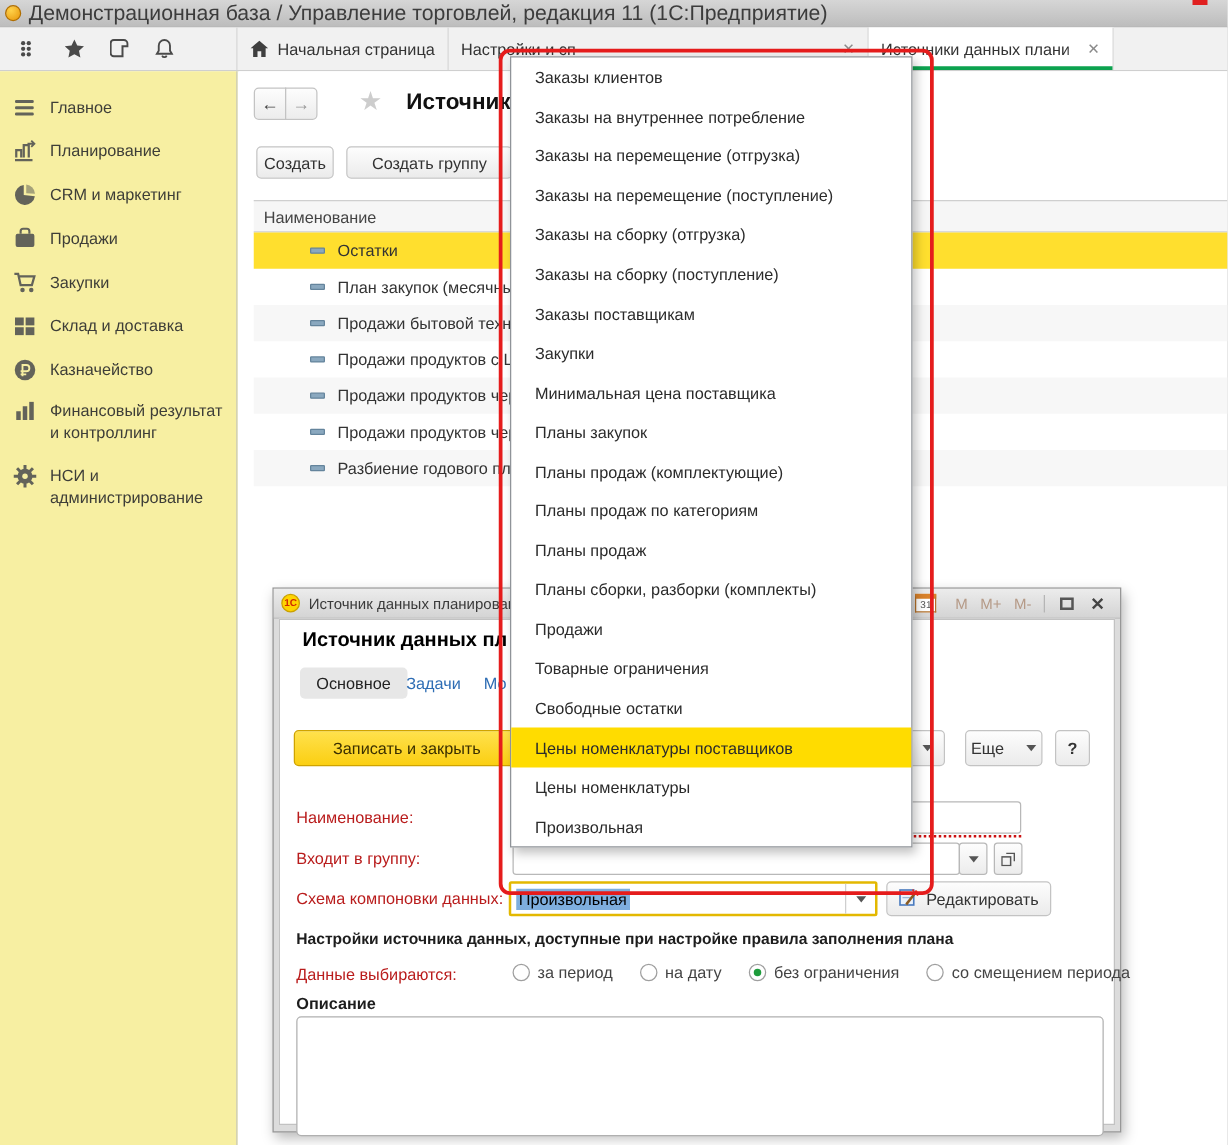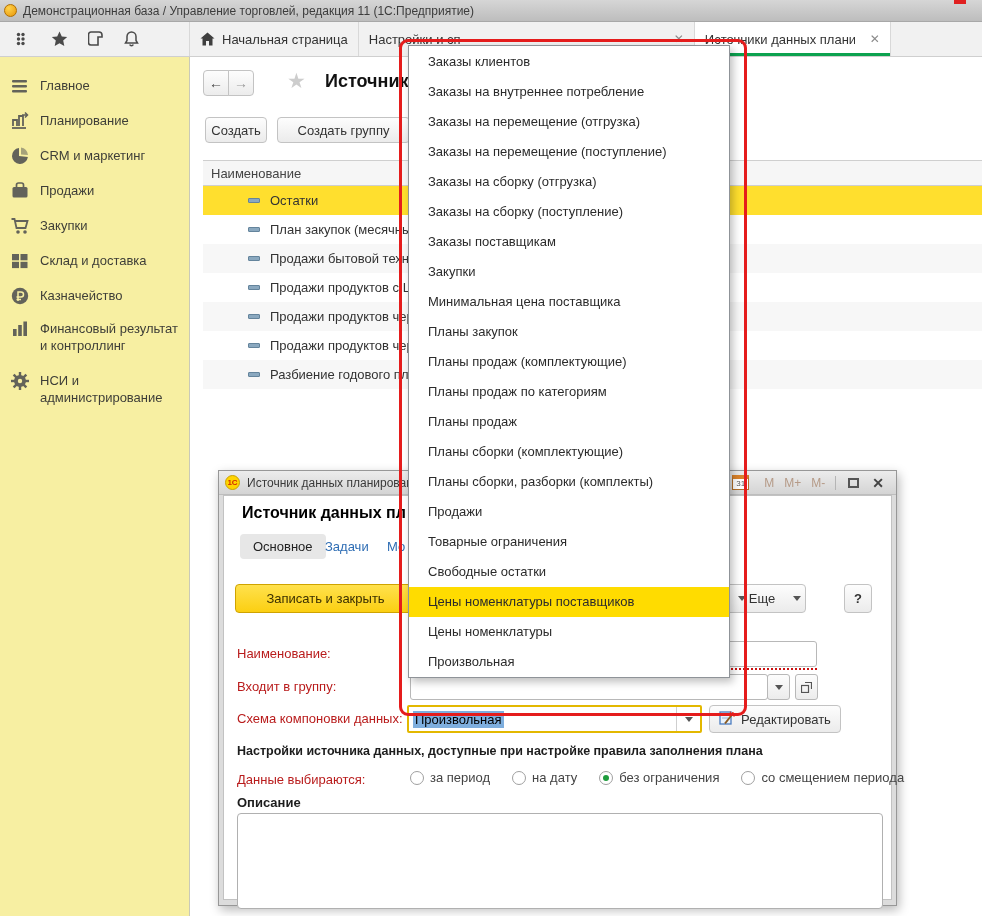--- a/index.html
+++ b/index.html
@@ -3,21 +3,21 @@
 <meta charset="utf-8">
 <style>
   * { margin:0; padding:0; box-sizing:border-box; }
   body { background:#888; }
   .page { position:relative; width:982px; height:916px; overflow:hidden; background:#fff;
           font-family:"Liberation Sans", sans-serif; font-size:13px; color:#333; }
 
   
   .win-titlebar { position:absolute; left:0; top:0; width:982px; height:22px;
     background:linear-gradient(#d6d6d6,#bdbdbd); display:flex; align-items:center;
-    padding-left:4px; color:#3c3c3c; font-size:12px; border-bottom:1px solid #a8a8a8; }
+    padding-left:4px; color:#3c3c3c; font-size:17px; border-bottom:1px solid #a8a8a8; }
   .win-logo { width:13px; height:13px; border-radius:50%; background:radial-gradient(circle at 35% 30%, #ffd24a, #e8960a);
     border:1px solid #b06e00; margin-right:6px; flex:0 0 auto; }
   .win-close-sliver { position:absolute; right:16px; top:0; width:12px; height:4px; background:#e02020; }
 
   
   .tabstrip { position:absolute; left:0; top:22px; width:982px; height:35px; background:#f1f1f1;
     border-bottom:1px solid #cfcfcf; display:flex; align-items:stretch; }
   .quick-icons { display:flex; align-items:center; gap:18px; padding:0 14px; width:190px; flex:0 0 auto;
     border-right:1px solid #d8d8d8; }
   .qicon { width:18px; height:18px; display:flex; align-items:center; justify-content:center; }
@@ -70,21 +70,21 @@
   .dlg-sq { width:11px; height:10px; border:2px solid #555; margin:0 7px; }
   .dlg-x { color:#444; font-size:14px; font-weight:bold; margin:0 6px; }
   .dlg-body { position:absolute; left:4px; top:24px; right:4px; bottom:5px; background:#fff; border:1px solid #c2c2c2; }
   .dlg-heading { position:absolute; left:18px; top:8px; font-size:16px; font-weight:bold; color:#000; white-space:nowrap; }
   .chip { position:absolute; left:16px; top:38px; background:#e7e7e7; border-radius:4px; padding:5px 13px; color:#222; }
   .dlg-link { position:absolute; top:43px; color:#2e6db4; }
   .btn-save { position:absolute; left:11px; top:88px; width:181px; height:29px;
     background:linear-gradient(#ffe14d,#fbcf12); border:1px solid #cfa300; border-radius:4px; color:#3a2f00;
     display:flex; align-items:center; justify-content:center; }
   .btn-part-arrow { position:absolute; left:504px; top:88px; width:28px; height:29px; border-radius:0 4px 4px 0; color:#555; }
-  .btn-more { position:absolute; left:520px; top:88px; width:62px; height:29px; gap:18px; }
+  .btn-more { position:absolute; left:548px; top:88px; width:62px; height:29px; gap:18px; }
   .btn-help { position:absolute; left:620px; top:88px; width:28px; height:29px; font-weight:bold; }
   .arrow-dn { display:inline-block; width:0; height:0; border-left:4px solid transparent; border-right:4px solid transparent; border-top:5px solid #555; }
   .fld-label { position:absolute; left:13px; color:#b91c1c; white-space:nowrap; }
   .input { position:absolute; background:#fff; border:1px solid #b8b8b8; border-radius:3px; }
   .req-dots { position:absolute; border-bottom:2px dotted #cc1111; }
   .combo-arrow-box { position:absolute; width:23px; height:26px; background:linear-gradient(#fdfdfd,#ececec);
     border:1px solid #b8b8b8; border-radius:3px; display:flex; align-items:center; justify-content:center; }
   .schema-combo { position:absolute; left:183px; top:209px; width:295px; height:28px; background:#fff;
     border:2px solid #e3b800; border-radius:2px; display:flex; align-items:center; }
   .schema-combo .sel-text { margin-left:4px; background:#7eaede; color:#000; padding:1px 2px; }
@@ -417,21 +417,20 @@
     <div class="dd-item">Заказы на перемещение (поступление)</div>
     <div class="dd-item">Заказы на сборку (отгрузка)</div>
     <div class="dd-item">Заказы на сборку (поступление)</div>
     <div class="dd-item">Заказы поставщикам</div>
     <div class="dd-item">Закупки</div>
     <div class="dd-item">Минимальная цена поставщика</div>
     <div class="dd-item">Планы закупок</div>
     <div class="dd-item">Планы продаж (комплектующие)</div>
     <div class="dd-item">Планы продаж по категориям</div>
     <div class="dd-item">Планы продаж</div>
-    <div class="dd-item">Планы сборки (комплектующие)</div>
     <div class="dd-item">Планы сборки, разборки (комплекты)</div>
     <div class="dd-item">Продажи</div>
     <div class="dd-item">Товарные ограничения</div>
     <div class="dd-item">Свободные остатки</div>
     <div class="dd-item hl">Цены номенклатуры поставщиков</div>
     <div class="dd-item">Цены номенклатуры</div>
     <div class="dd-item">Произвольная</div>
   </div>
 
   <div class="red-rect"></div>

